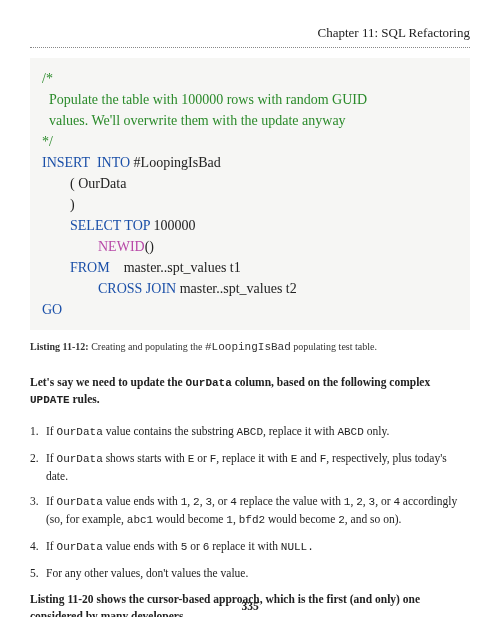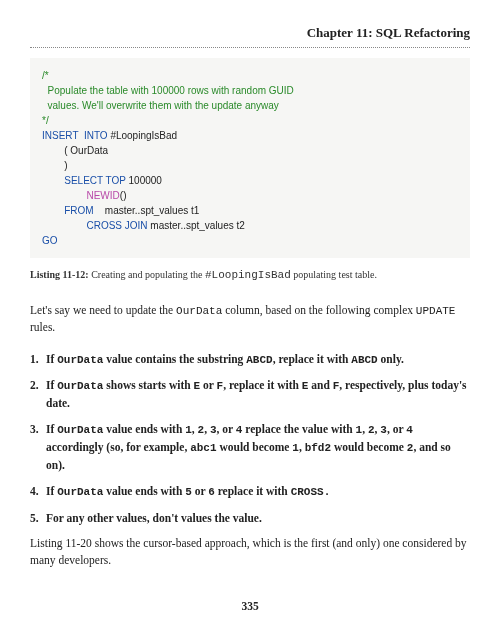--- a/index.html
+++ b/index.html
@@ -11,58 +11,58 @@
       color: #222;
       padding: 24px 30px 20px 30px;
       position: relative;
       font-size: 11.5px;
       line-height: 1.45;
     }
     .chapter-header {
       text-align: right;
       font-size: 13px;
       margin-bottom: 4px;
-      font-weight: bold;
+      font-weight: normal;
     }
     .dotted-rule {
       border: none;
       border-top: 1px dotted #888;
       margin-bottom: 10px;
     }
     .code-block {
       background: #f6f6f4;
       padding: 10px 12px;
-      font-family: Liberation Sans, sans-serif;
-      font-size: 10px;
+      font-family: Liberation Serif, serif;
+      font-size: 14px;
       line-height: 1.5;
       white-space: pre;
       color: #333;
       margin-bottom: 10px;
     }
     .code-block .comment { color: #2a8a2a; }
     .code-block .keyword { color: #1a4fa8; }
     .code-block .func { color: #b84aa8; }
     .code-block .ident { color: #222; }
     .listing-caption {
       font-size: 10px;
       color: #333;
       margin-bottom: 18px;
     }
     .listing-caption .bold { font-weight: bold; }
     .body-text {
       font-size: 11.5px;
       margin-bottom: 14px;
       line-height: 1.5;
+      font-weight: bold;
     }
     .mono { font-family: 'Courier New', Courier, monospace; font-size: 11px; }
     ol.rules {
       list-style: none;
       counter-reset: item;
       margin-bottom: 4px;
-      font-weight: bold;
     }
     ol.rules li {
       counter-increment: item;
       margin-bottom: 9px;
       padding-left: 16px;
       position: relative;
       line-height: 1.45;
     }
     ol.rules li::before {
       content: counter(item) ".";
@@ -100,19 +100,19 @@
 <span class="keyword">GO</span></div>
 
 <div class="listing-caption"><span class="bold">Listing 11-12:</span><span> Creating and populating the </span><span class="mono">#LoopingIsBad</span><span> populating test table.</span></div>
 
 <p class="body-text"><span>Let's say we need to update the </span><span class="mono">OurData</span><span> column, based on the following complex </span><span class="mono">UPDATE</span><span> rules.</span></p>
 
 <ol class="rules">
   <li><span>If </span><span class="mono">OurData</span><span> value contains the substring </span><span class="mono">ABCD</span><span>, replace it with </span><span class="mono">ABCD</span><span> only.</span></li>
   <li><span>If </span><span class="mono">OurData</span><span> shows starts with </span><span class="mono">E</span><span> or </span><span class="mono">F</span><span>, replace it with </span><span class="mono">E</span><span> and </span><span class="mono">F</span><span>, respectively, plus today's date.</span></li>
   <li><span>If </span><span class="mono">OurData</span><span> value ends with </span><span class="mono">1</span><span>, </span><span class="mono">2</span><span>, </span><span class="mono">3</span><span>, or </span><span class="mono">4</span><span> replace the value with </span><span class="mono">1</span><span>, </span><span class="mono">2</span><span>, </span><span class="mono">3</span><span>, or </span><span class="mono">4</span><span> accordingly (so, for example, </span><span class="mono">abc1</span><span> would become </span><span class="mono">1</span><span>, </span><span class="mono">bfd2</span><span> would become </span><span class="mono">2</span><span>, and so on).</span></li>
-  <li><span>If </span><span class="mono">OurData</span><span> value ends with </span><span class="mono">5</span><span> or </span><span class="mono">6</span><span> replace it with </span><span class="mono">CROSS.</span></li>
+  <li><span>If </span><span class="mono">OurData</span><span> value ends with </span><span class="mono">5</span><span> or </span><span class="mono">6</span><span> replace it with </span><span class="mono">NULL.</span></li>
   <li><span>For any other values, don't values the value.</span></li>
 </ol>
 
 <p class="body-text">Listing 11-20 shows the cursor-based approach, which is the first (and only) one considered by many developers.</p>
 
 <div class="page-number">335</div>
 
 </body></html>

